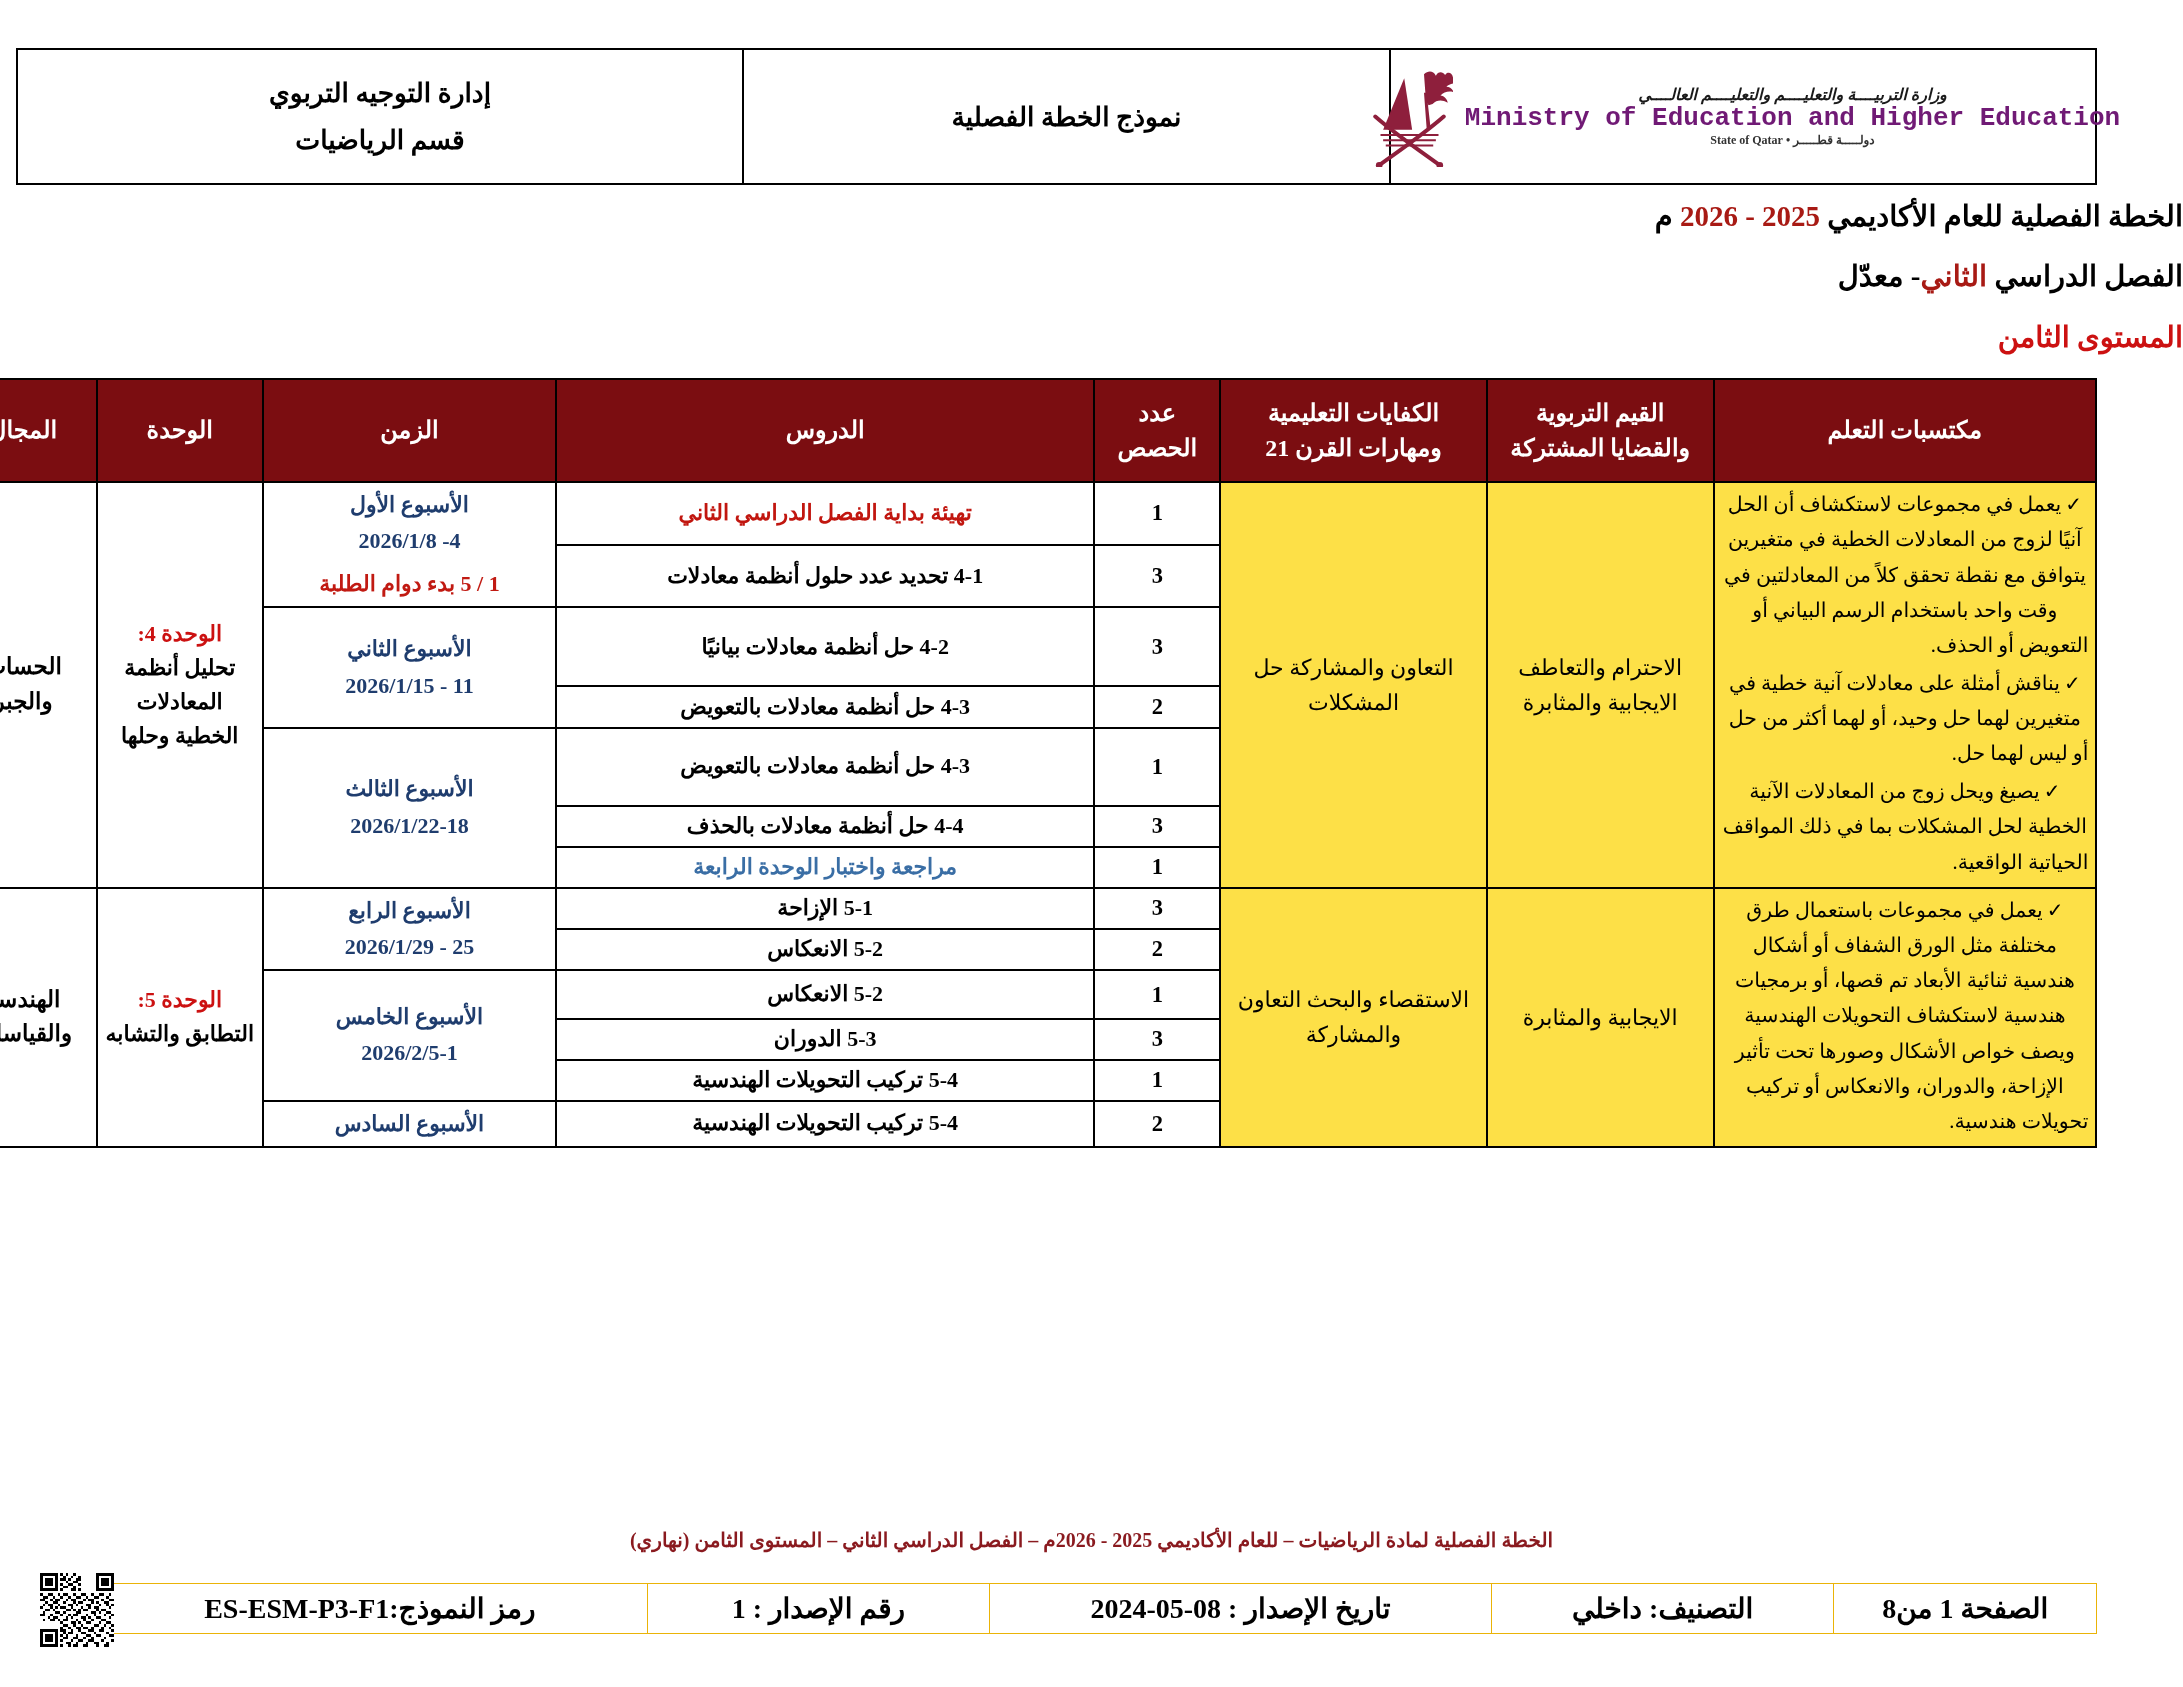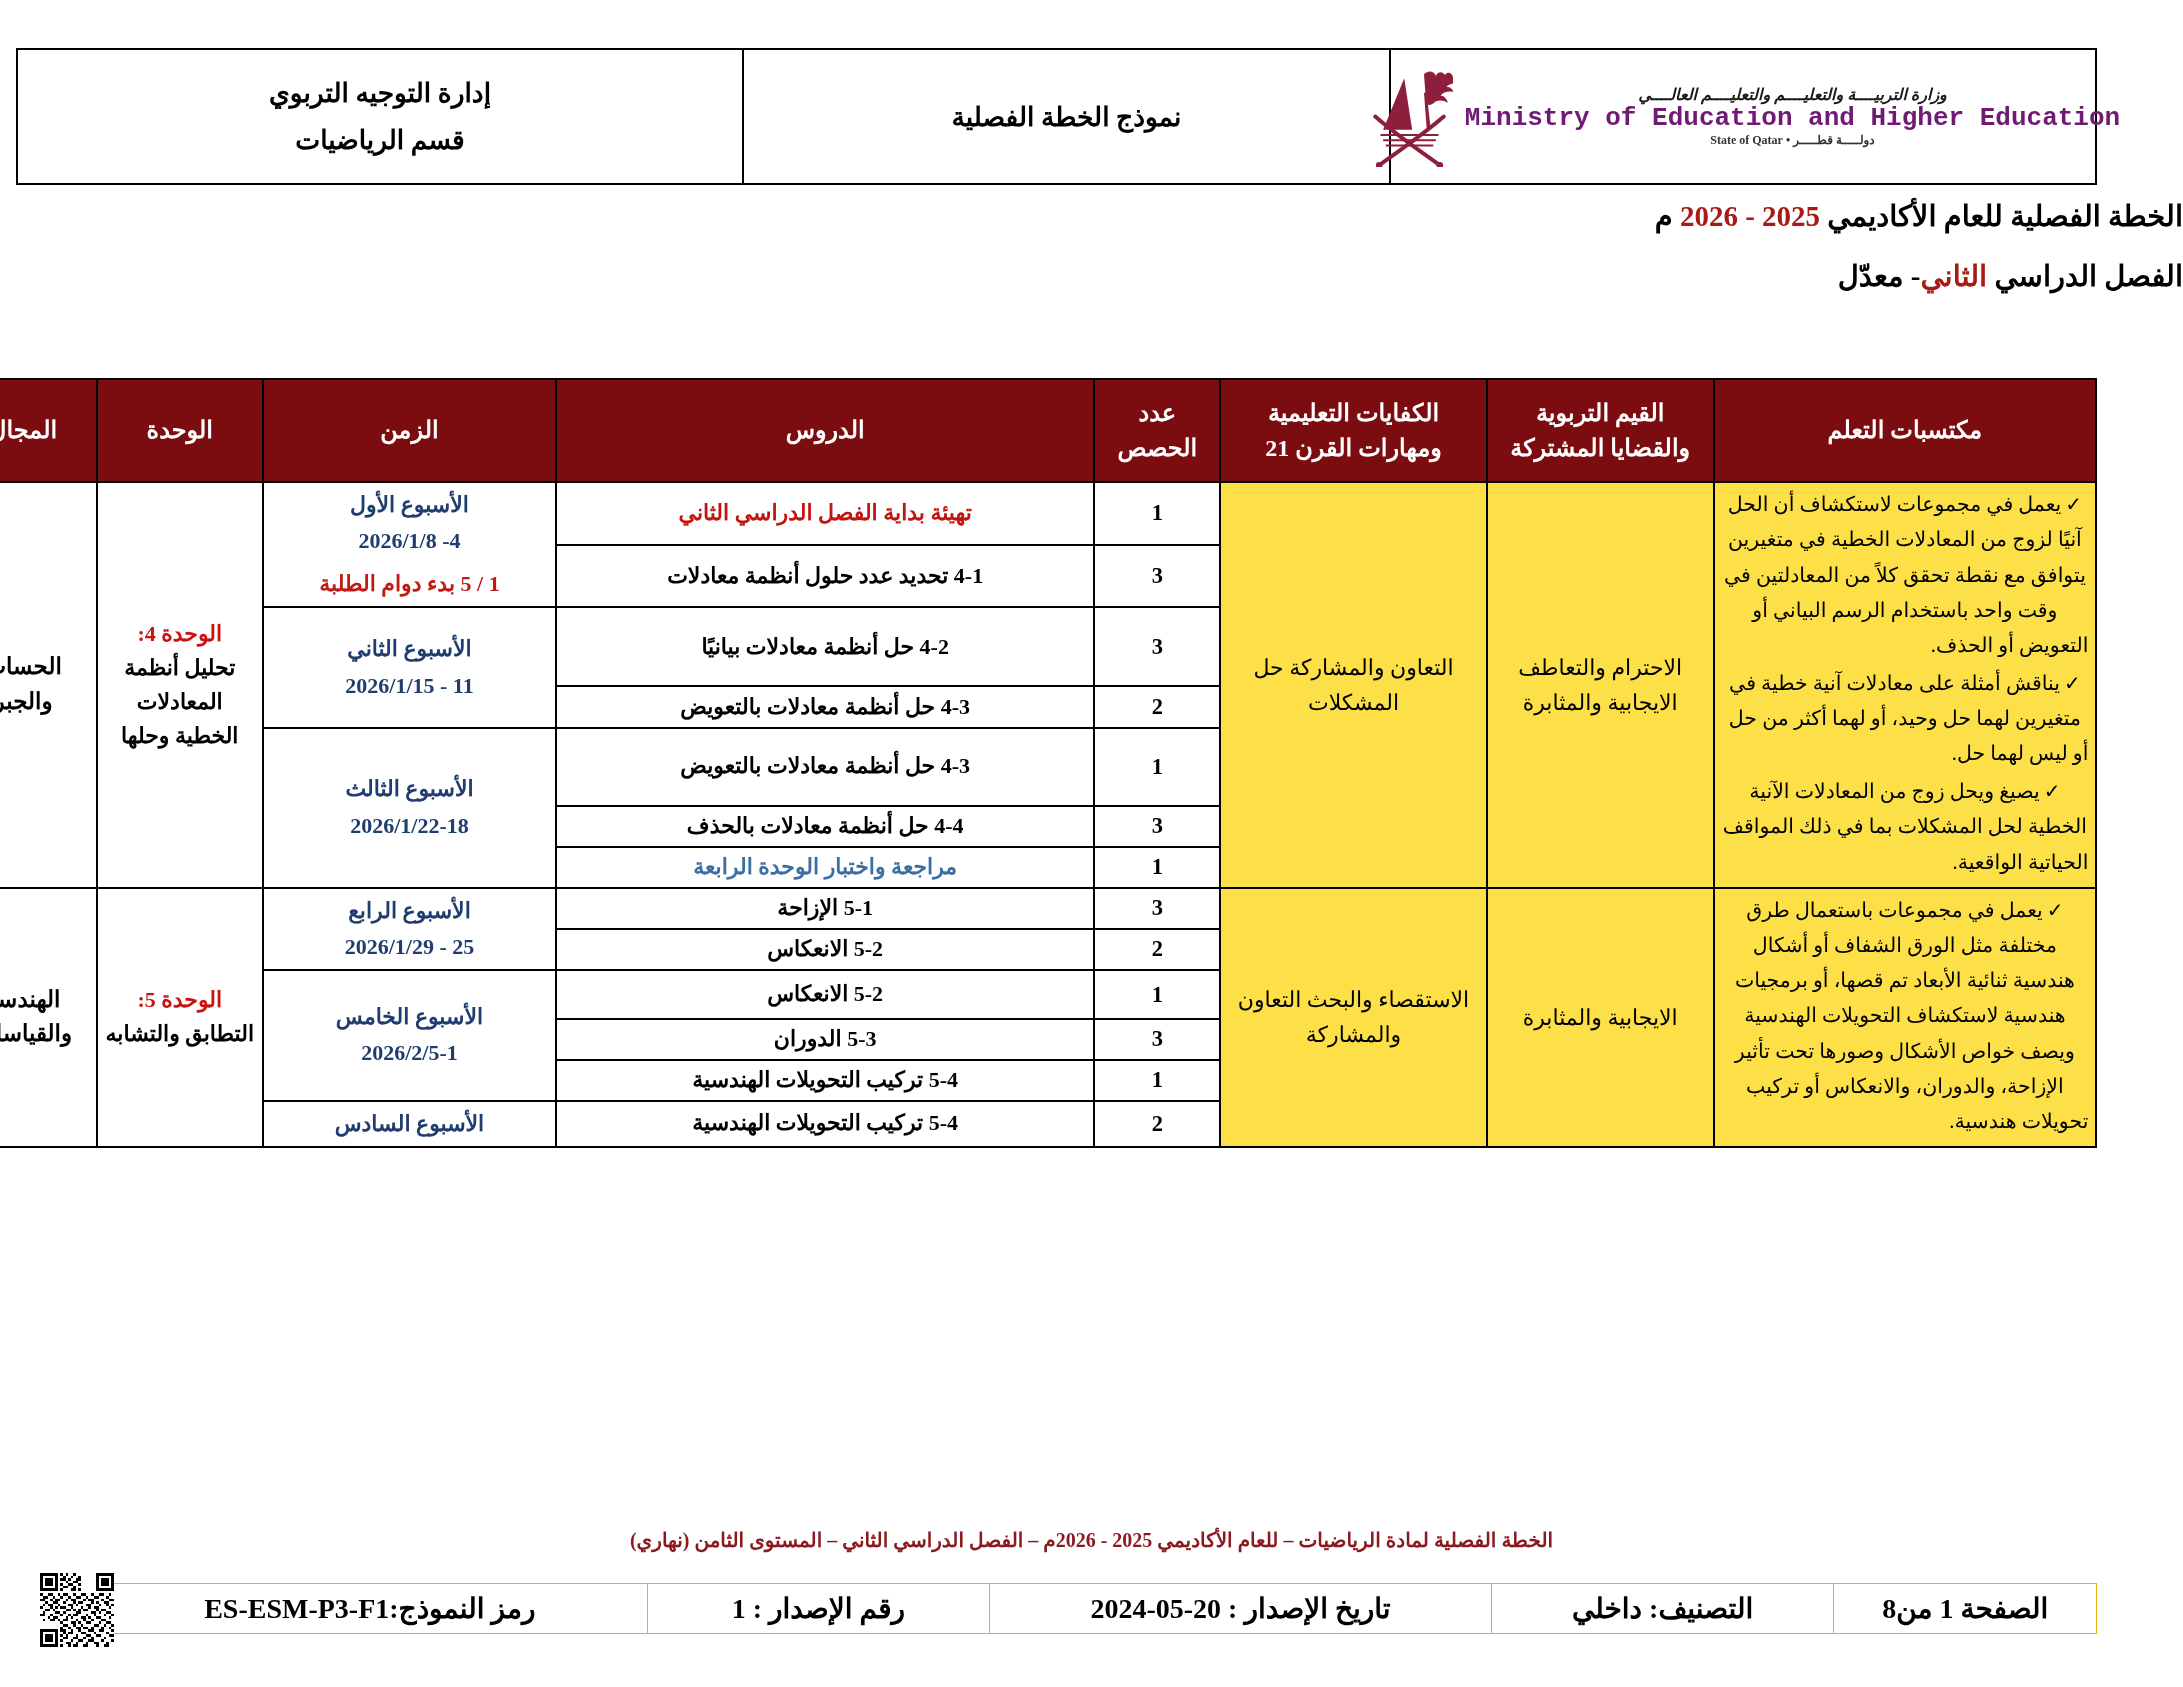--- a/index.html
+++ b/index.html
@@ -300,20 +300,21 @@
   </tbody>
     </table>
 
   <div class="title-block">
     <div class="title-line">
       <span class="t-dark">الخطة الفصلية للعام الأكاديمي </span><span class="t-red">2025 - 2026</span><span class="t-dark"> م</span>
     </div>
     <div class="title-line">
       <span class="t-dark">الفصل الدراسي </span><span class="t-red">الثاني</span><span class="t-dark">- معدّل</span>
     </div>
+    <div class="title-line level">المستوى الثامن</div>
   </div>
 
   <table class="main-table">
     <thead>
       <tr>
         <th class="col-outcomes">مكتسبات التعلم</th>
         <th class="col-values">القيم التربوية والقضايا المشتركة</th>
         <th class="col-comp">الكفايات التعليمية ومهارات القرن 21</th>
         <th class="col-periods">عدد الحصص</th>
         <th class="col-lessons">الدروس</th>
@@ -424,21 +425,21 @@
       </tbody>
   </table>
 
   <div class="footer-note">الخطة الفصلية لمادة الرياضيات – للعام الأكاديمي 2025 - 2026م – الفصل الدراسي الثاني – المستوى الثامن (نهاري)</div>
 
   <table class="footer-table">
     <tbody>
         <tr>
       <td class="f-page">الصفحة 1 من8</td>
       <td class="f-class">التصنيف: داخلي</td>
-      <td class="f-date">تاريخ الإصدار : 20-05-2024</td>
+      <td class="f-date">تاريخ الإصدار : 08-05-2024</td>
       <td class="f-issue">رقم الإصدار : 1</td>
       <td class="f-code">رمز النموذج:ES-ESM-P3-F1</td>
     </tr>
   </tbody>
     </table>
 
   <svg class="qr" viewBox="0 0 29 29" shape-rendering="crispEdges">
     <rect width="29" height="29" fill="#fff"></rect>
     <g fill="#000">
       <rect x="0" y="0" width="7" height="1"></rect>

